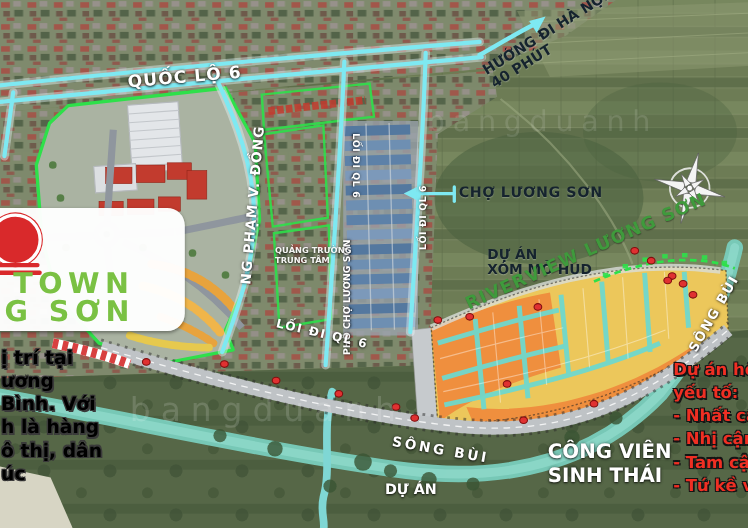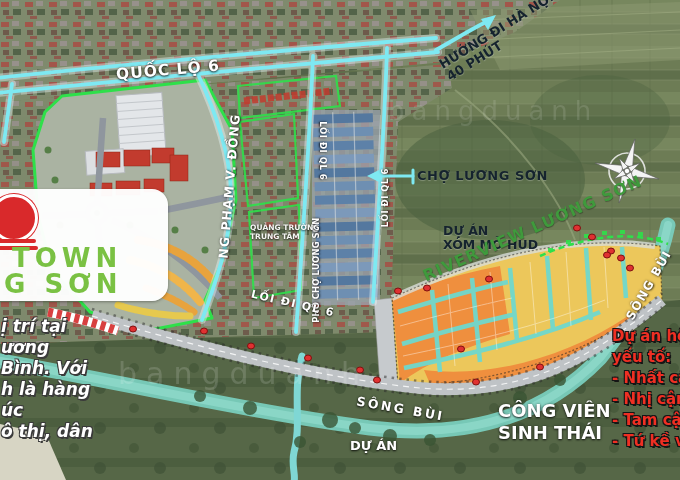--- a/index.html
+++ b/index.html
@@ -3,21 +3,21 @@
 <meta charset="utf-8">
 <style>
   html,body{margin:0;padding:0;background:#222;}
   #stage{position:relative;width:680px;height:480px;overflow:hidden;
          font-family:"DejaVu Sans","Liberation Sans",sans-serif;background:#6d7c55;}
   #scene{position:absolute;left:0;top:0;}
   .lbl{position:absolute;font-weight:800;white-space:nowrap;line-height:1.1;}
   .w{color:#fff;text-shadow:0 1px 2px rgba(0,0,0,.75),0 0 3px rgba(0,0,0,.4);}
   .dk{color:#15232e;text-shadow:0 1px 1px rgba(255,255,255,.25);}
   .grn{color:#3f9a3c;text-shadow:0 1px 1px rgba(0,0,0,.35);}
-  .outline-w{color:#ffffff;text-shadow:1.5px 1.5px 0 #3a3a3a,-1px -1px 0 #3a3a3a,1px -1px 0 #3a3a3a,-1px 1px 0 #3a3a3a;font-style:italic;}
+  .outline-w{color:#000000;text-shadow:1.5px 1.5px 0 #3a3a3a,-1px -1px 0 #3a3a3a,1px -1px 0 #3a3a3a,-1px 1px 0 #3a3a3a;}
   .outline-r{color:#ef2f23;text-shadow:1.5px 1.5px 0 #151515,-1px -1px 0 #151515,1px -1px 0 #151515,-1px 1px 0 #151515;}
   .vert-up{transform:rotate(-90deg);}
   .vert-down{transform:rotate(90deg);}
   .wm{position:absolute;font-weight:400;color:rgba(255,255,255,.15);letter-spacing:9px;}
   #logo-box{position:absolute;left:-26px;top:189px;width:194px;height:112px;background:rgba(255,255,255,.97);
             border-radius:16px;box-shadow:0 1px 3px rgba(0,0,0,.35);}
   #logo-circle{position:absolute;left:16px;top:5px;width:42px;height:42px;border-radius:50%;
                background:#d9292b;border:3px solid #fff;box-shadow:0 0 0 1px #d9292b;}
   .logo-bar{position:absolute;height:4px;background:#d9292b;border-radius:2px;}
   .logo-txt{position:absolute;font-weight:800;color:#7ac143;font-size:26px;letter-spacing:5px;line-height:1;}
@@ -317,22 +317,22 @@
   <div class="logo-bar" style="left:18px;top:57px;width:46px;"></div>
   <div class="logo-txt" style="left:30px;top:82px;">G SƠN</div>
   <div class="logo-txt" style="left:38px;top:56px;">TOWN</div>
 </div>
 
 <div class="lbl outline-w" style="left:1px;top:316px;font-size:17px;line-height:21px;">
   <div>ị trí tại</div>
   <div>ương</div>
   <div>Bình. Với</div>
   <div>h là hàng</div>
+  <div>ô thị, dân</div>
   <div>úc</div>
-  <div>ô thị, dân</div>
 </div>
 
 <div class="lbl outline-r" style="left:612px;top:326px;font-size:15px;line-height:21px;">
   <div>Dự án hội</div>
   <div>yếu tố:</div>
   <div>- Nhất cận</div>
   <div>- Nhị cận</div>
   <div>- Tam cận</div>
   <div>- Tứ kề vư</div>
 </div>

